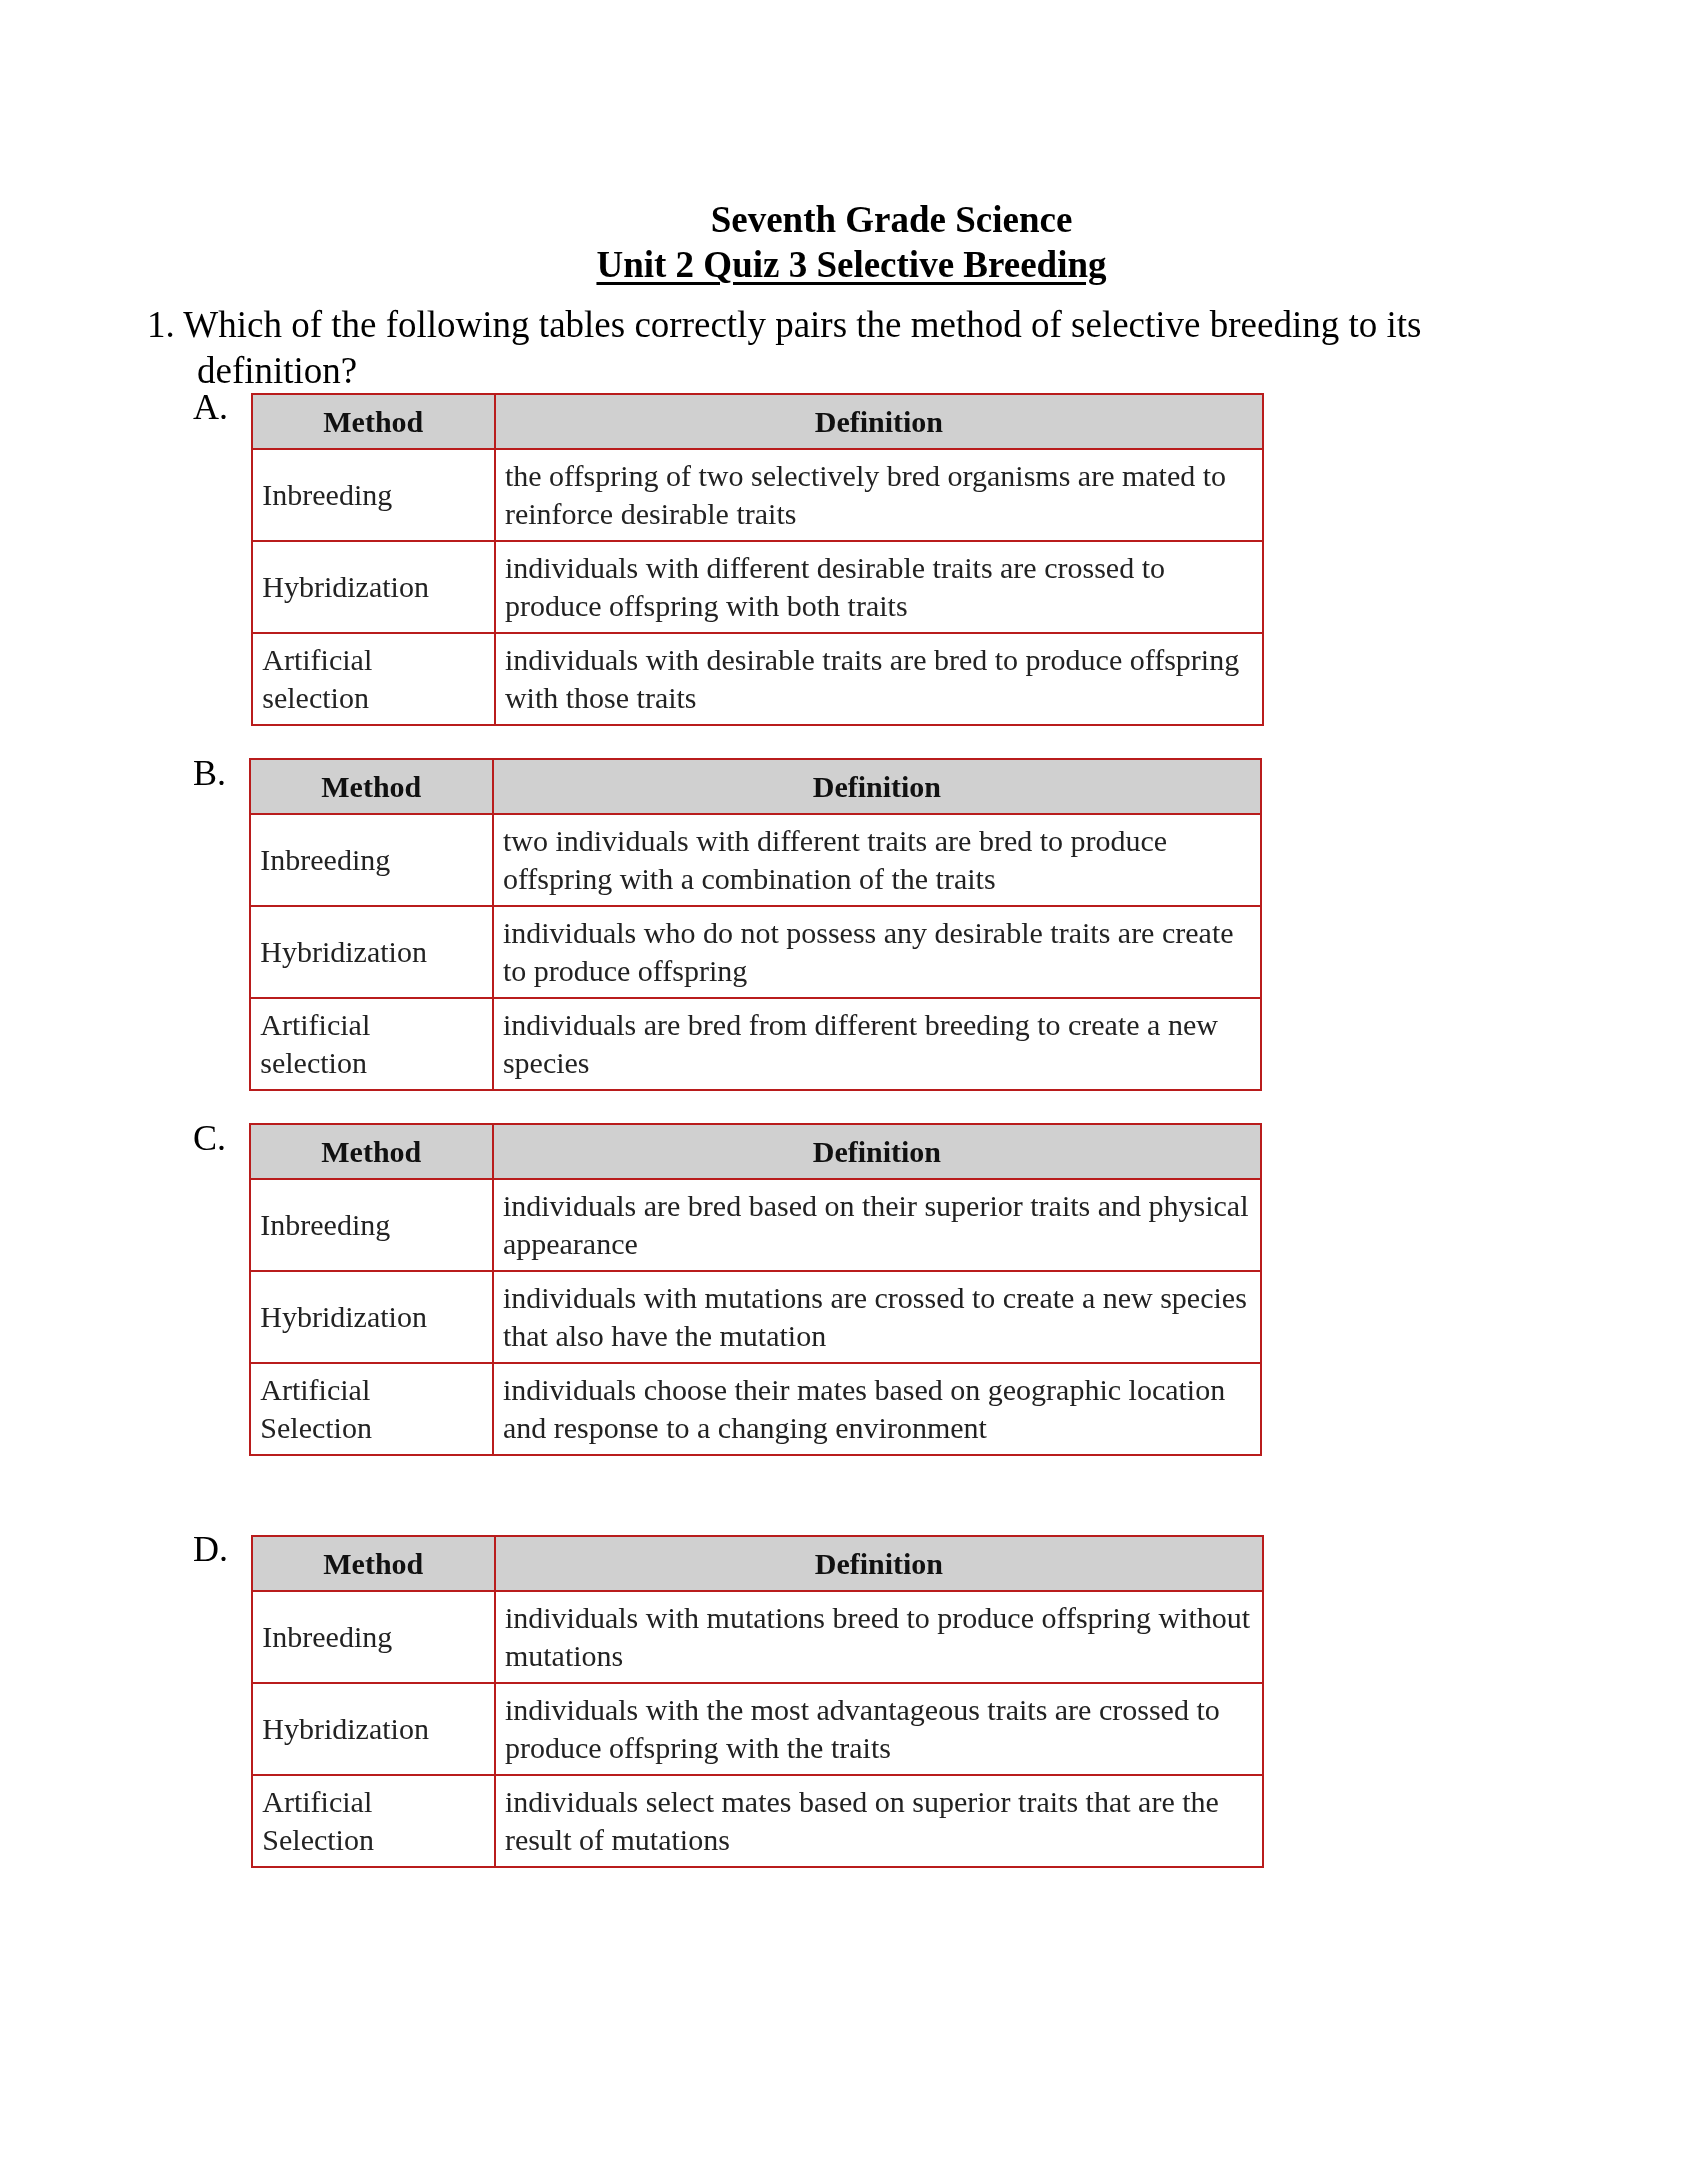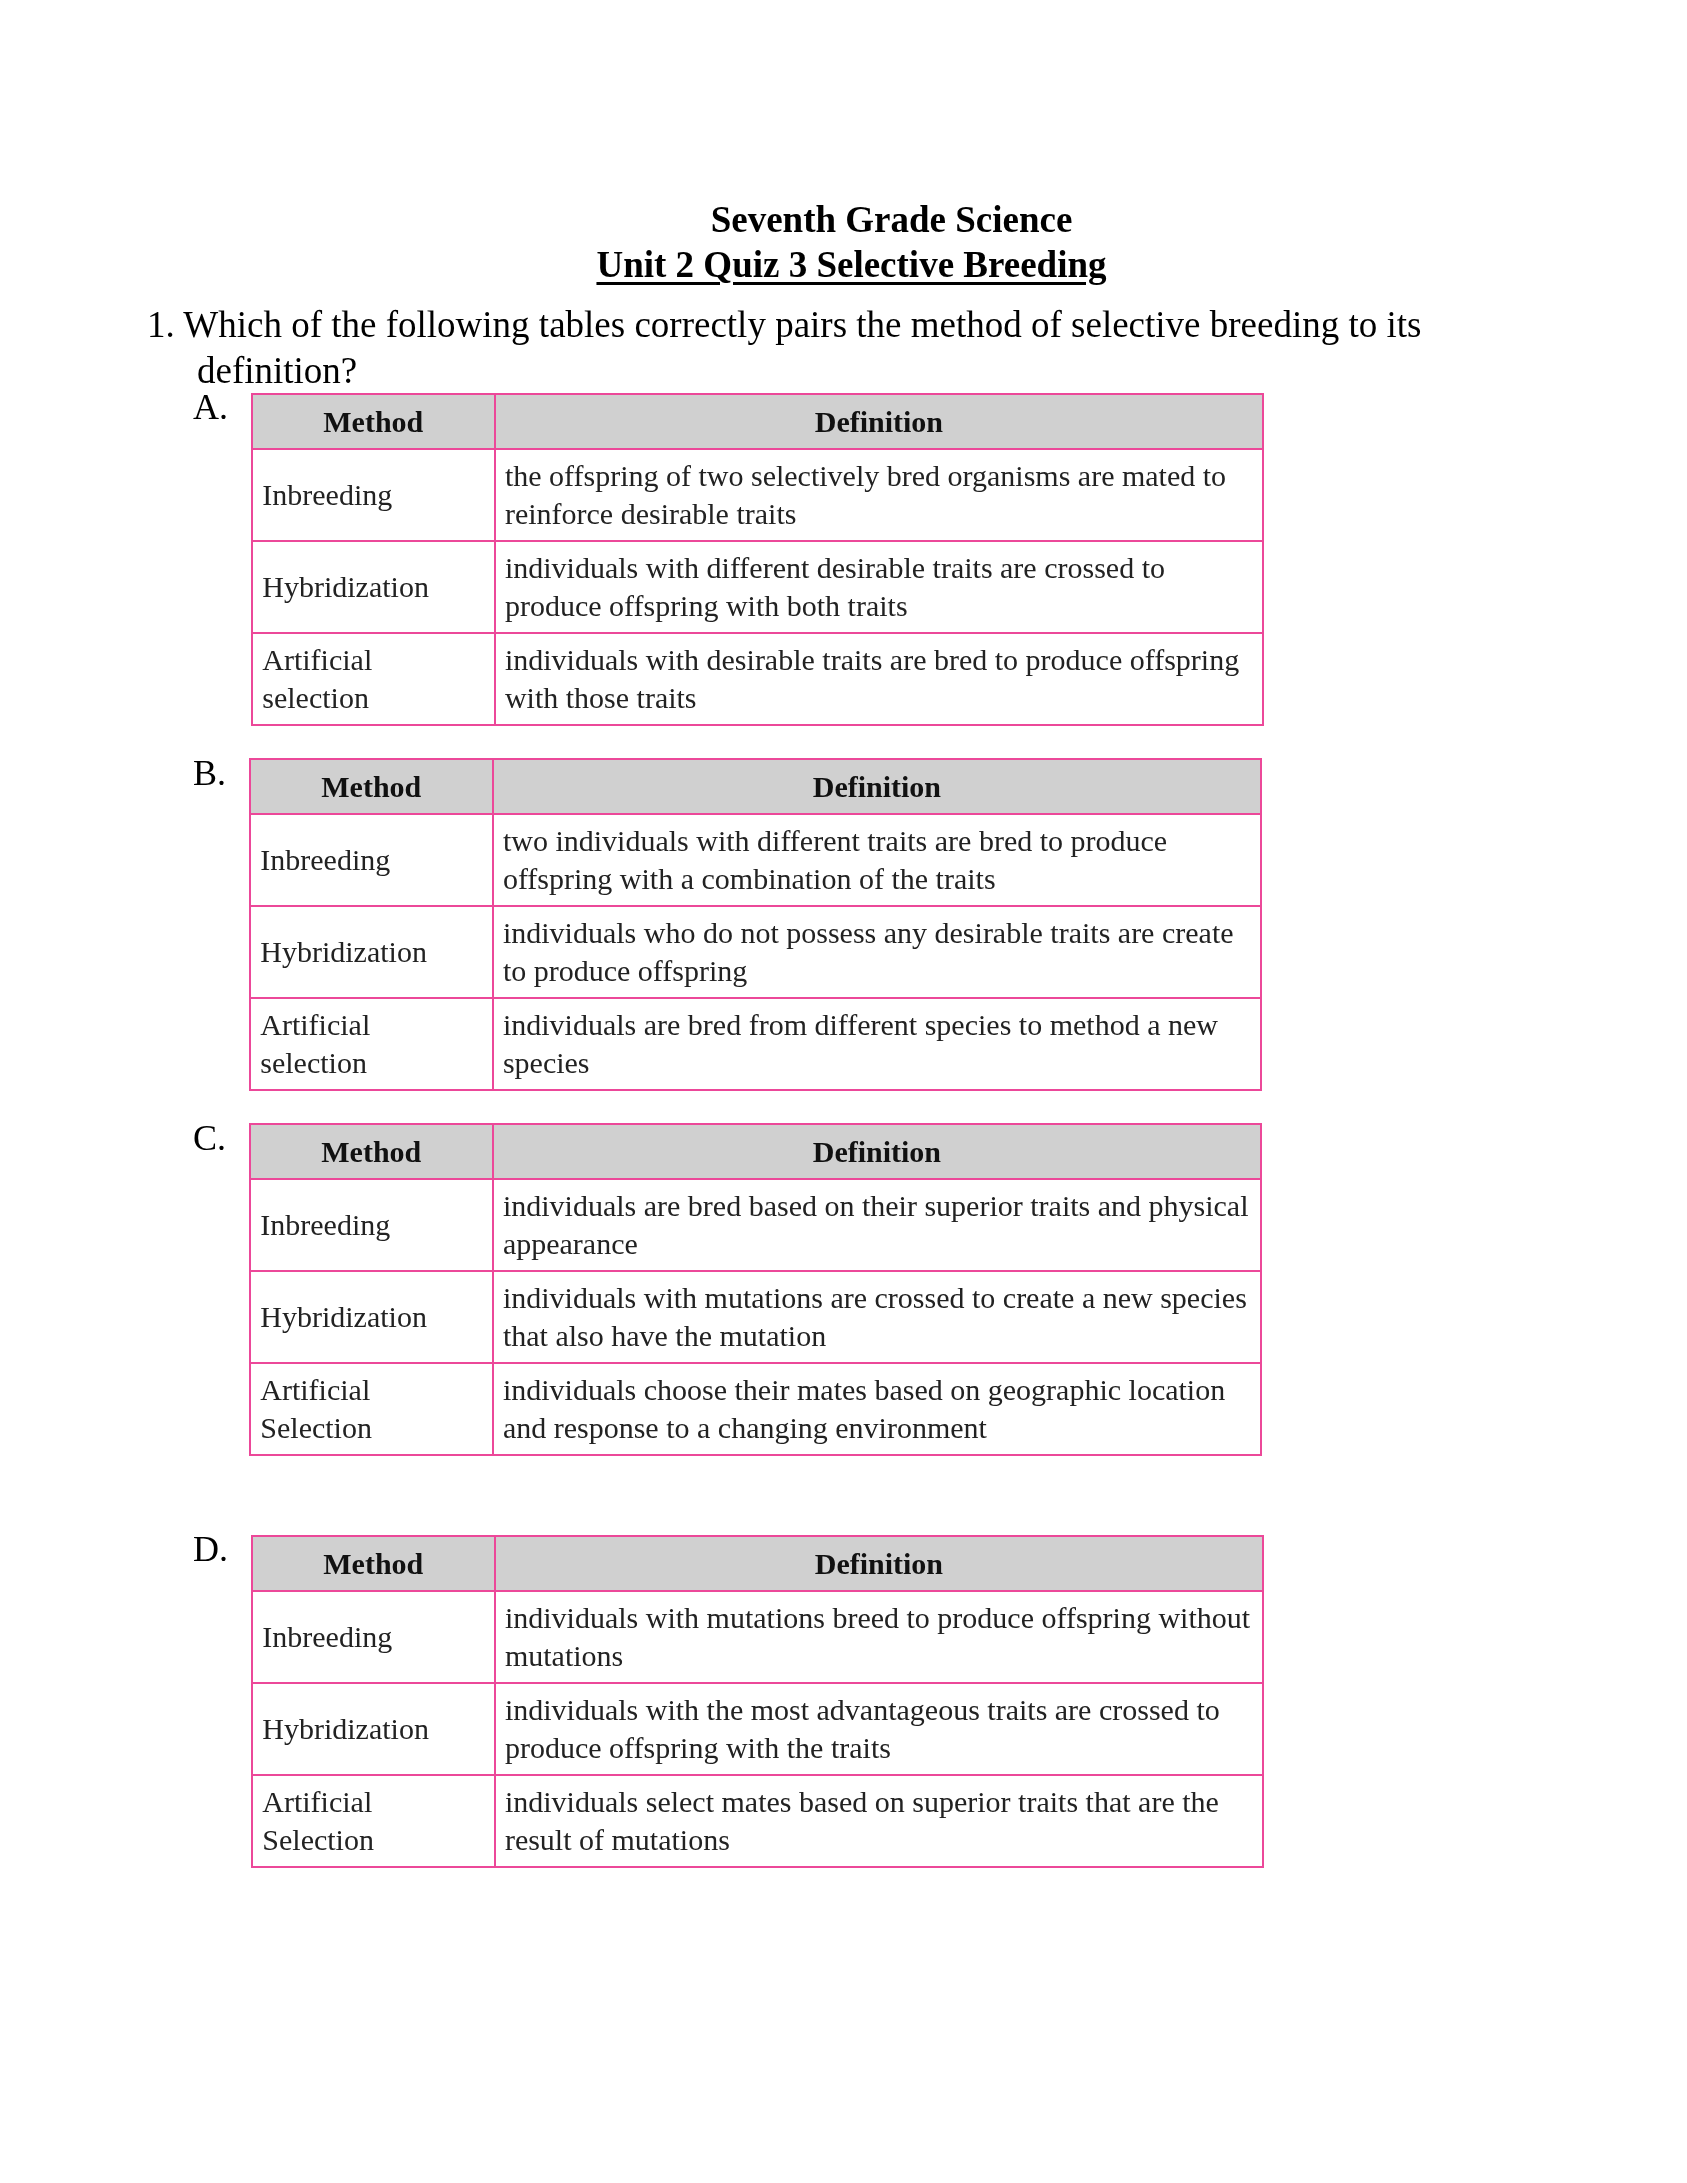--- a/index.html
+++ b/index.html
@@ -5,21 +5,21 @@
   html,body{margin:0;padding:0;background:#fff;}
   body{width:1687px;height:2183px;position:relative;font-family:"Liberation Serif","DejaVu Serif",serif;color:#000;overflow:hidden;}
   .title{position:absolute;left:0;width:1687px;text-align:center;font-weight:bold;font-size:37px;line-height:1;}
   .t1{top:201px;padding-left:48px;}
   .t2{top:246px;text-decoration:underline;text-decoration-thickness:3.3px;text-underline-offset:5.3px;margin-left:8px;}
   .question{position:absolute;left:147px;top:302px;width:1389px;font-size:37px;line-height:46px;}
   .question .num{display:inline;}
   .question .cont{display:block;padding-left:50px;}
   .opt-label{position:absolute;left:193px;font-size:36px;}
   table.def{position:absolute;border-collapse:collapse;font-size:30px;color:#222;}
-  table.def th,table.def td{border:2px solid #ec4899;padding:0 9.3px;text-align:left;vertical-align:middle;line-height:38px;}
+  table.def th,table.def td{border:2px solid #b91c1c;padding:0 9.3px;text-align:left;vertical-align:middle;line-height:38px;}
   table.def th{background:#d0d0d0;text-align:center;font-weight:bold;height:53px;color:#111;}
   table.def td{height:90px;background:#fff;}
   table.def .mcol{width:222px;}
   table.def .dcol{width:748px;}
 </style>
 </head>
 <body>
 
 <div class="title t1">Seventh Grade Science</div>
 <div class="title t2">Unit 2 Quiz 3 Selective Breeding</div>
@@ -62,21 +62,21 @@
   <tr>
     <td>Inbreeding</td>
     <td>two individuals with different traits are bred to produce offspring with a combination of the traits</td>
   </tr>
   <tr>
     <td>Hybridization</td>
     <td>individuals who do not possess any desirable traits are create to produce offspring</td>
   </tr>
   <tr>
     <td>Artificial selection</td>
-    <td>individuals are bred from different species to method a new species</td>
+    <td>individuals are bred from different breeding to create a new species</td>
   </tr>
 </tbody>
   </table>
 
 <div class="opt-label" style="top:1117px;">C.</div>
 <table class="def" style="left:249px;top:1123px;">
   <tbody>
       <tr>
     <th class="mcol">Method</th>
     <th class="dcol">Definition</th>

